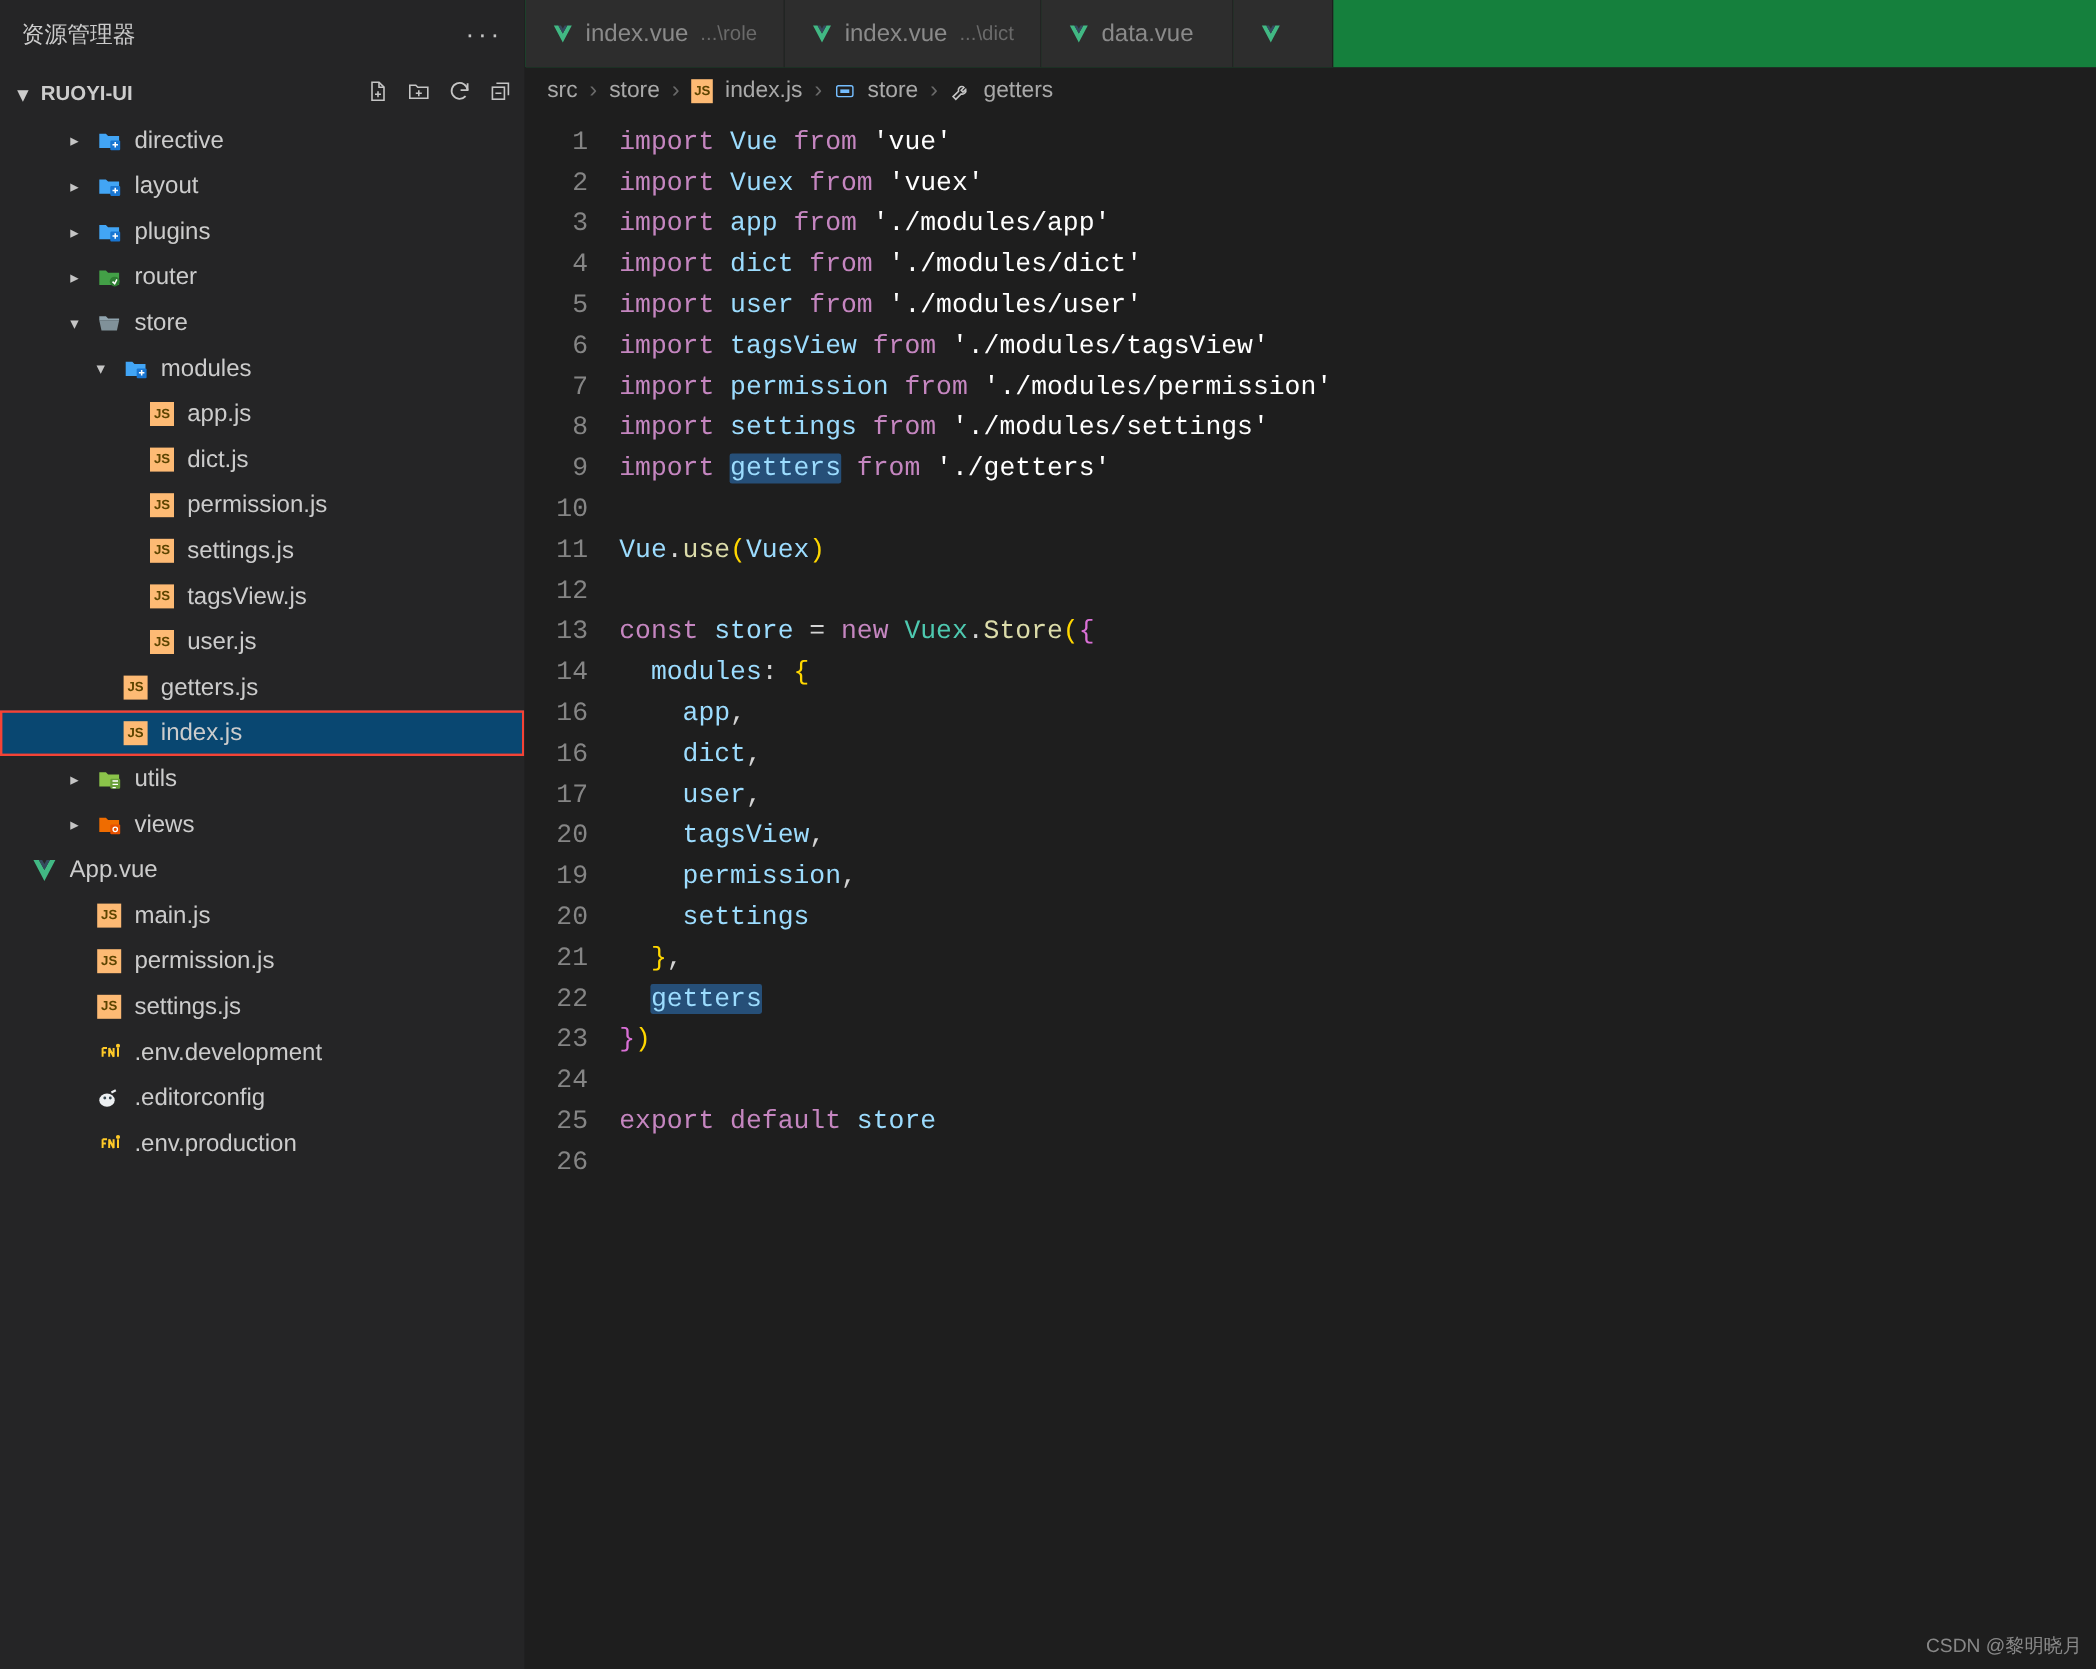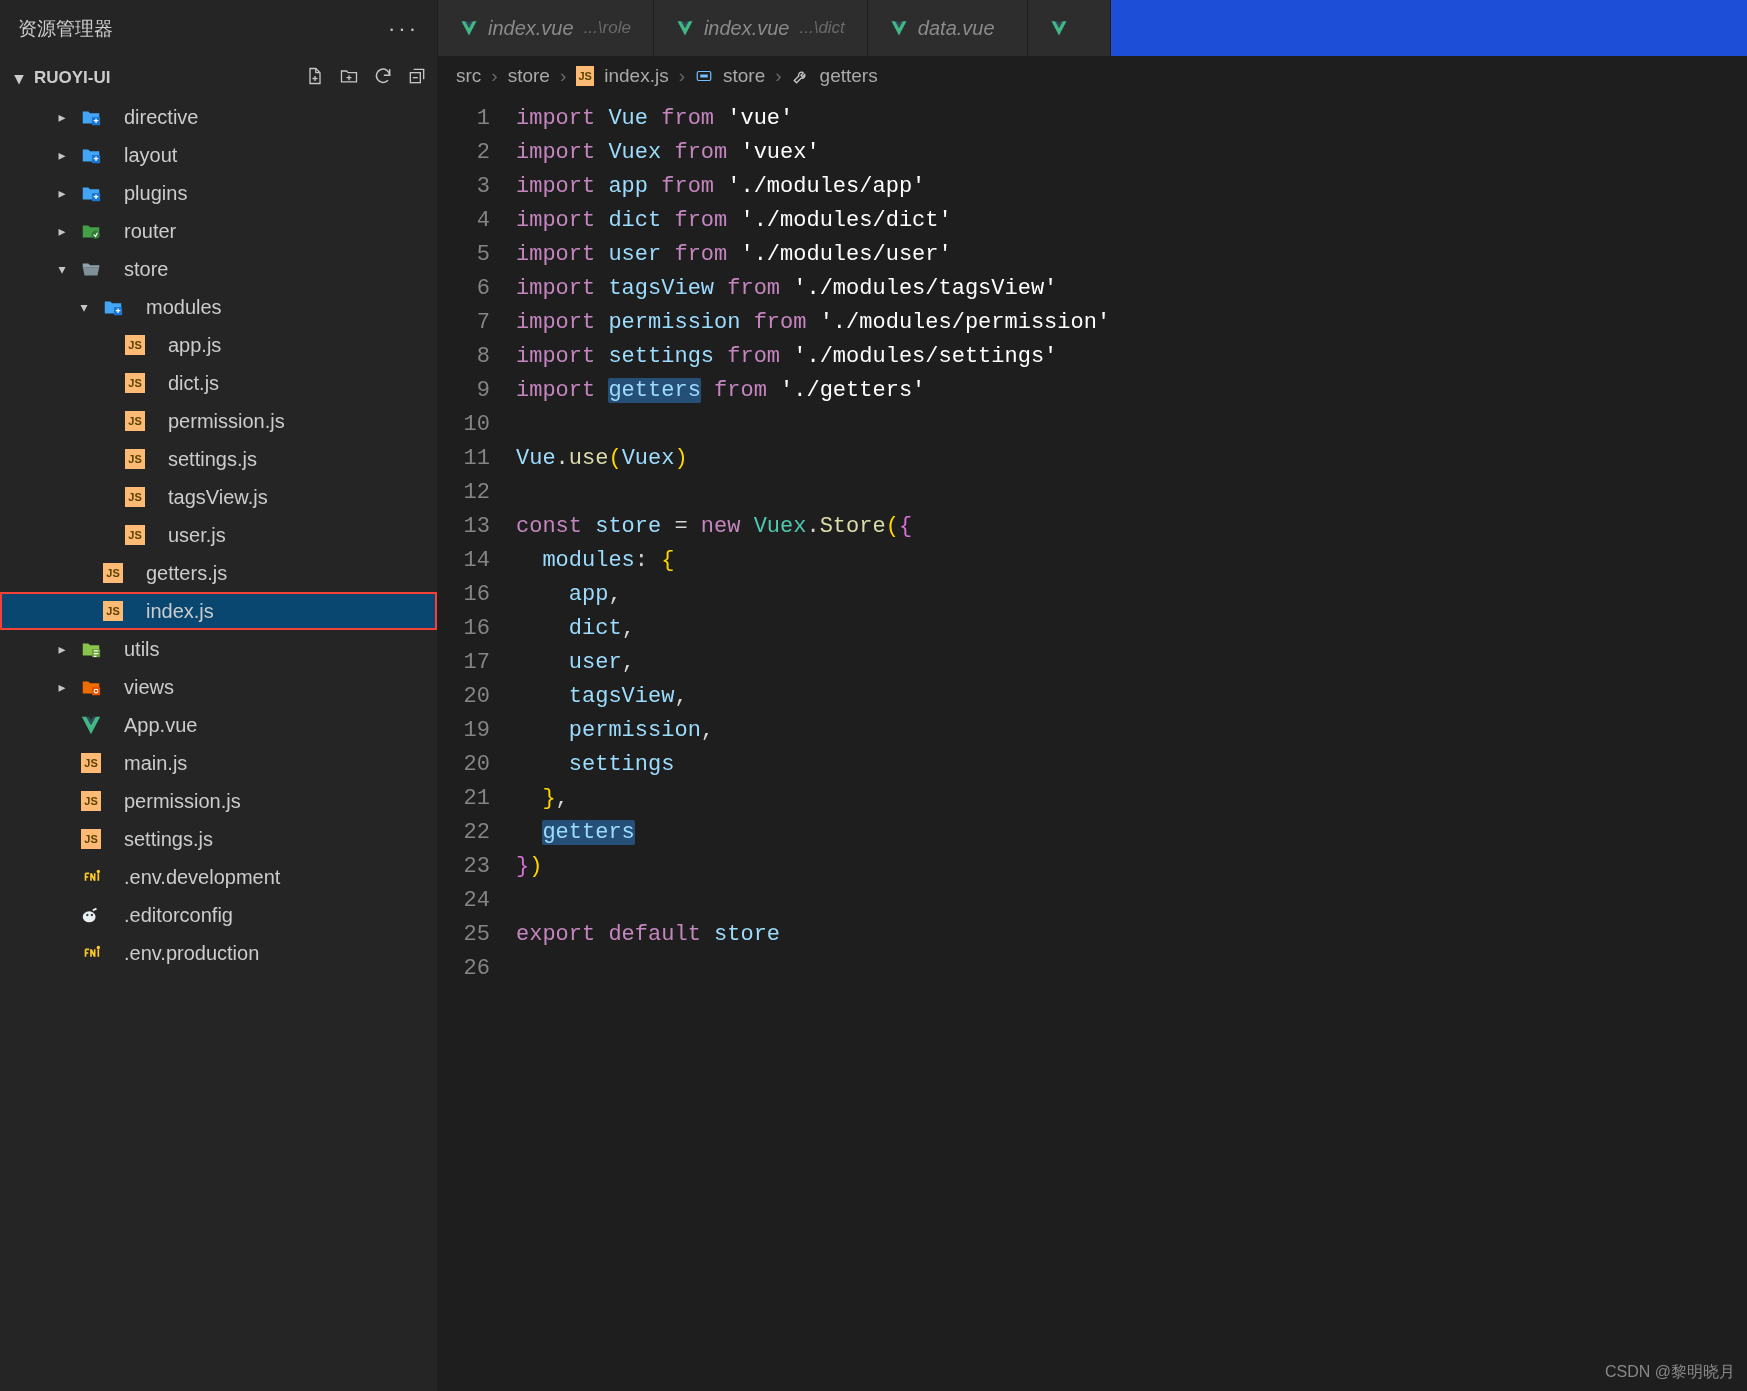--- a/index.html
+++ b/index.html
@@ -55,25 +55,25 @@
   gap: 10px;
   color: #cccccc;
   padding-right: 10px;
   white-space: nowrap;
 }
 .tree-row.selected { background: #094771; }
 .tree-row.highlighted { outline: 2px solid #f44336; outline-offset: -2px; }
 .twisty { width: 16px; display: inline-flex; justify-content: center; color: #c5c5c5; font-size: 14px; }
 .ficon { width: 22px; height: 22px; display: inline-flex; align-items: center; justify-content: center; flex-shrink: 0; }
 .ficon svg { width: 22px; height: 22px; }
-.lbl { flex: 1; overflow: hidden; text-overflow: ellipsis; margin-left: 12px; }
+.lbl { flex: 1; overflow: hidden; text-overflow: ellipsis; }
 
 
 .editor-area { flex: 1; display: flex; flex-direction: column; background: #1e1e1e; min-width: 0; }
-.tabbar { height: 56px; background: #1d4ed8; display: flex; align-items: stretch; overflow: hidden; font-style: italic; }
+.tabbar { height: 56px; background: #15803d; display: flex; align-items: stretch; overflow: hidden; }
 .tab {
   display: flex; align-items: center; gap: 10px;
   padding: 0 22px;
   color: #8a8a8a;
   font-size: 20px;
   border-right: 1px solid #1e1e1e;
   background: #2d2d2d;
   min-width: 0;
 }
 .tab .path { color: #6a6a6a; font-size: 17px; }
@@ -276,21 +276,21 @@
           <span class="twisty">▸</span>
           <span class="ficon">
             <svg viewBox="0 0 24 24">
               <path fill="#ef6c00" d="M3 6h6l2 2h10v11H3z"></path>
               <rect x="13" y="12" width="9" height="9" rx="1" fill="#e65100"></rect>
               <circle cx="17.5" cy="16.5" r="2" fill="none" stroke="#fff" stroke-width="1.2"></circle>
             </svg>
           </span>
           <span class="lbl">views</span>
         </div>
-        <div class="tree-row" style="padding-left: 54px;">
+        <div class="tree-row" style="">
           <span class="twisty"></span>
           <span class="ficon">
             <svg viewBox="0 0 24 24">
               <path fill="#41b883" d="M2 3h5l5 9 5-9h5L12 22z"></path>
               <path fill="#35495e" d="M7 3h3l2 3.6L14 3h3l-5 9z"></path>
             </svg>
           </span>
           <span class="lbl">App.vue</span>
         </div>
         <div class="tree-row" style="padding-left: 54px;">

